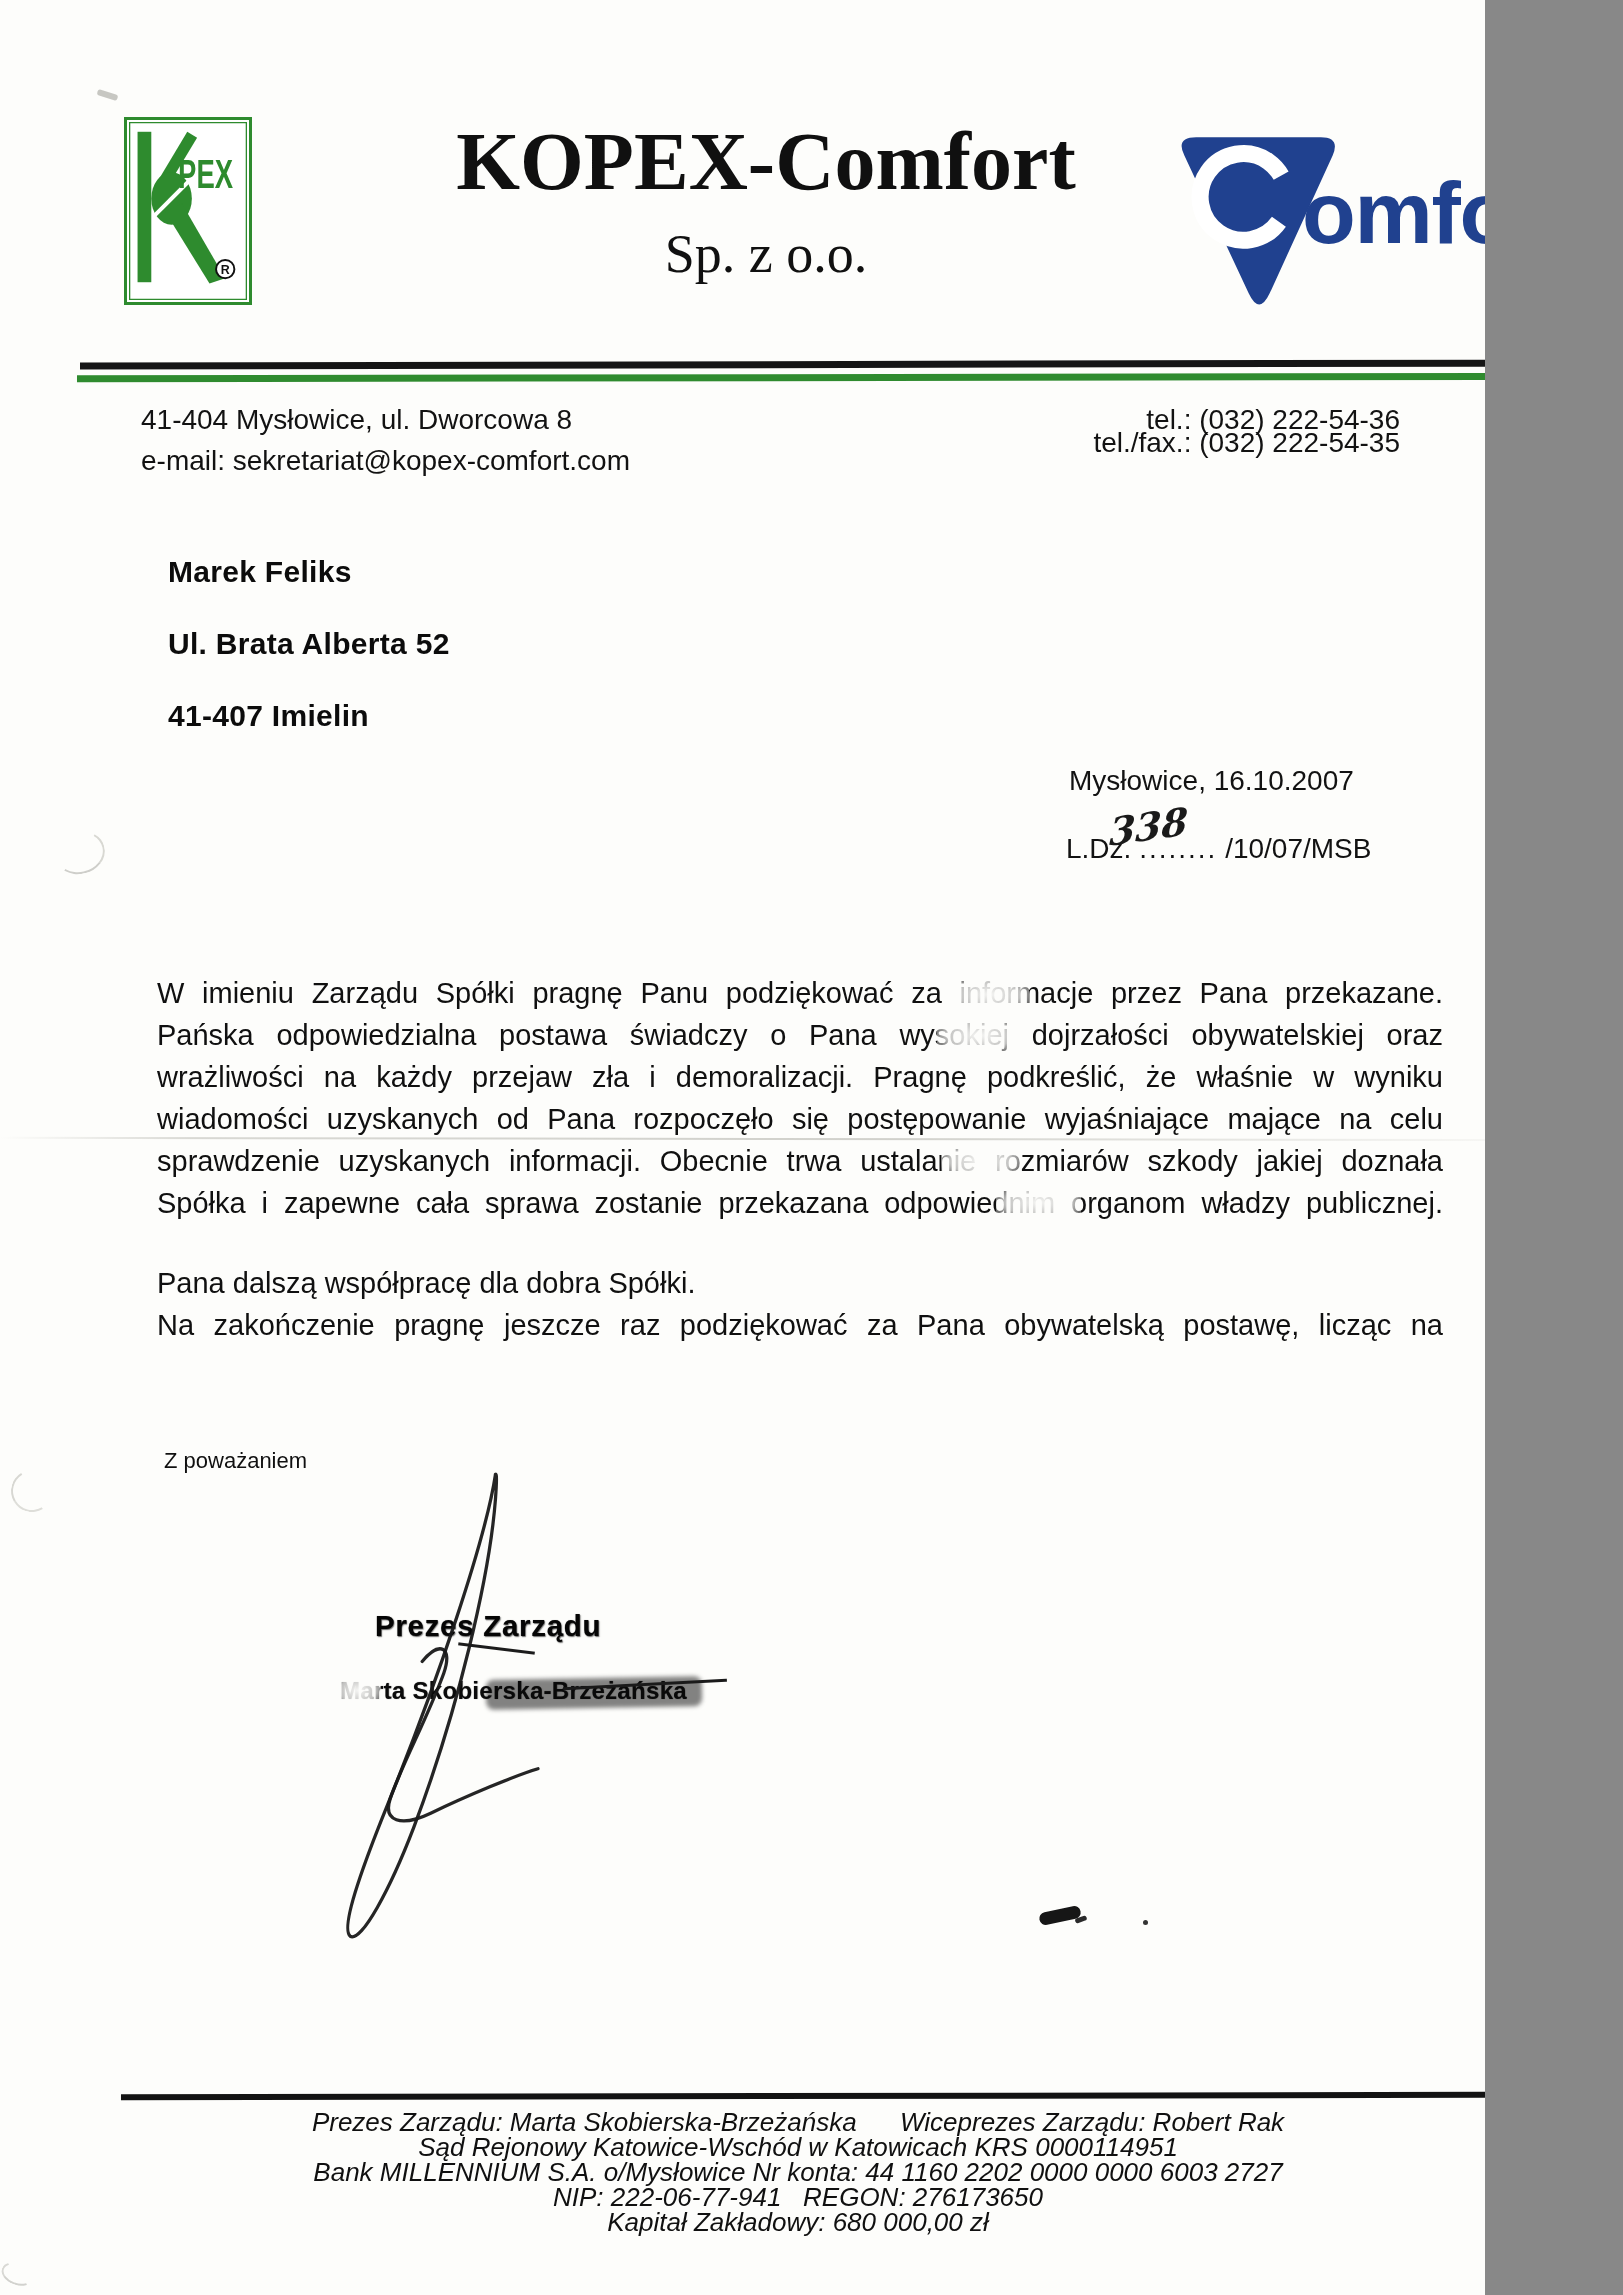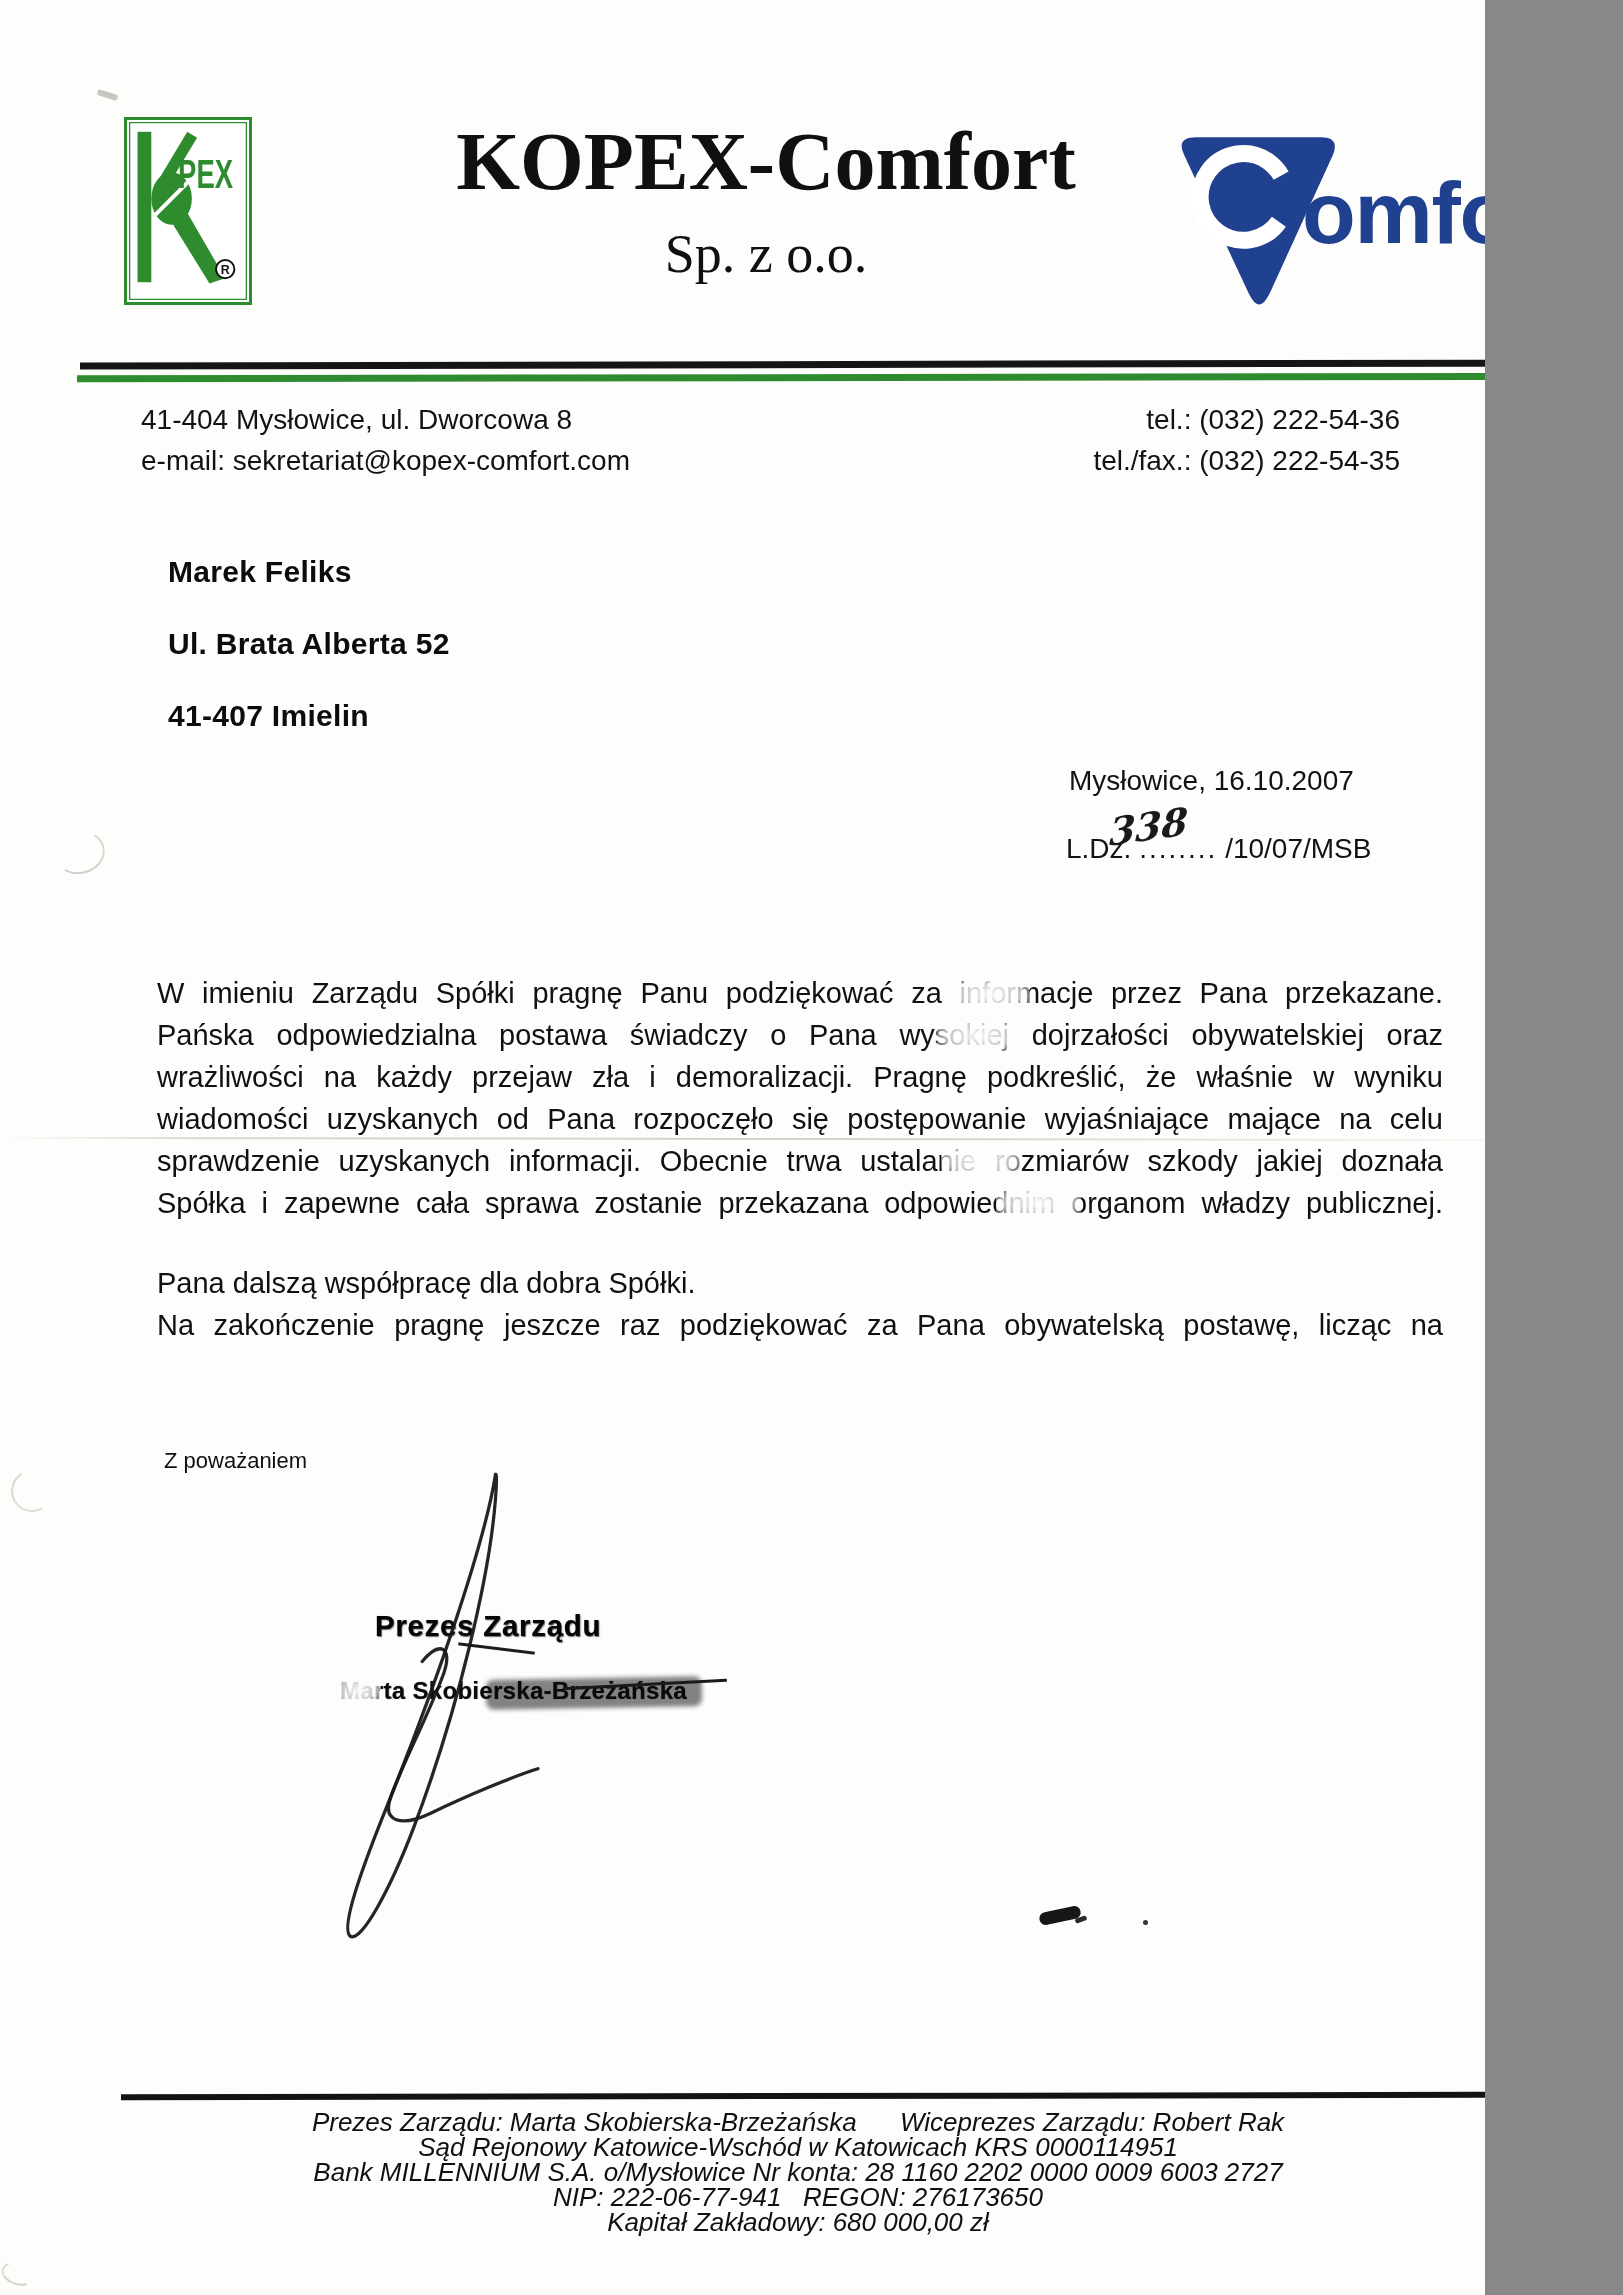--- a/index.html
+++ b/index.html
@@ -120,21 +120,21 @@
     <div class="comfort-word"><span>om</span><span>f</span><span>o</span><span class="cf-caps">RT</span></div>
     <span class="cf-reg">®</span>
   </div>
 
   <div class="abs rule-black"></div>
   <div class="abs rule-green"></div>
 
   <div class="abs contact-left" style="top:405px;">41-404 Mysłowice, ul. Dworcowa 8</div>
   <div class="abs contact-left" style="top:446px;">e-mail: sekretariat@kopex-comfort.com</div>
   <div class="abs contact-right" style="top:405px;">tel.: (032) 222-54-36</div>
-  <div class="abs contact-right" style="top:446px;text-align:center;">tel./fax.: (032) 222-54-35</div>
+  <div class="abs contact-right" style="top:428px;text-align:center;">tel./fax.: (032) 222-54-35</div>
 
   <div class="abs recipient" style="top:555px;">Marek Feliks</div>
   <div class="abs recipient" style="top:627px;">Ul. Brata Alberta 52</div>
   <div class="abs recipient" style="top:699px;">41-407 Imielin</div>
 
   <div class="abs dateline">Mysłowice, 16.10.2007</div>
   <div class="abs refline"><span>L.Dz.</span> <span class="ref-dots">........</span><span> /10/07/MSB</span></div>
   <div class="abs handwritten">338</div>
 
   <div class="abs body-par" style="top:972px;">
@@ -168,21 +168,21 @@
     <path d="M337,72 C322,172 248,390 170,582 C132,676 100,766 115,778
              C132,788 176,706 212,612 C280,432 328,228 337,110 C339,82 339,70 337,72" fill="none" stroke="#191919" stroke-width="5" stroke-linecap="round" opacity="0.95"></path>
     <path d="M225,358 C252,325 272,336 258,376 C235,440 192,520 176,568
              C165,602 192,612 238,590 C292,564 368,532 402,522" fill="none" stroke="#191919" stroke-width="5" stroke-linecap="round" opacity="0.95"></path>
   </svg>
 
   <div class="abs footer-rule"></div>
   <div class="abs footer">
     <div class="footer-line">Prezes Zarządu: Marta Skobierska-Brzeżańska      Wiceprezes Zarządu: Robert Rak</div>
     <div class="footer-line">Sąd Rejonowy Katowice-Wschód w Katowicach KRS 0000114951</div>
-    <div class="footer-line">Bank MILLENNIUM S.A. o/Mysłowice Nr konta: 28 1160 2202 0000 0009 6003 2727</div>
+    <div class="footer-line">Bank MILLENNIUM S.A. o/Mysłowice Nr konta: 44 1160 2202 0000 0000 6003 2727</div>
     <div class="footer-line">NIP: 222-06-77-941   REGON: 276173650</div>
     <div class="footer-line">Kapitał Zakładowy: 680 000,00 zł</div>
   </div>
 
   <div class="abs arc1"></div>
   <div class="abs arc2"></div>
   <div class="abs crease"></div>
   <div class="abs smudge1"></div>
   <div class="abs smudge1b"></div>
   <div class="abs dot1"></div>

